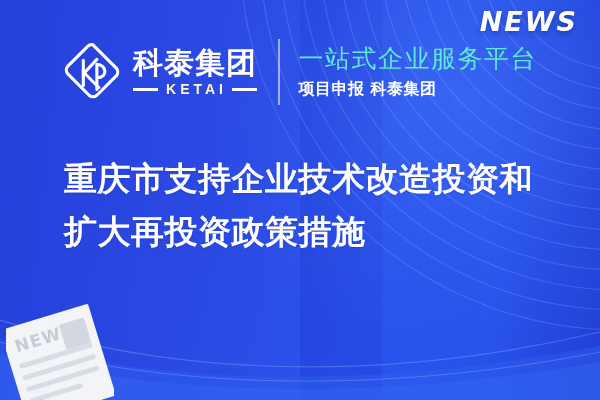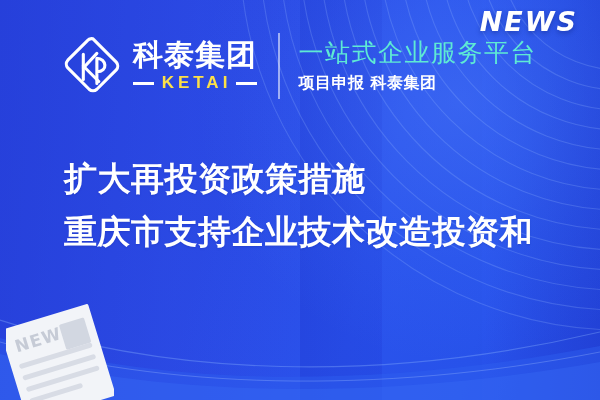--- a/index.html
+++ b/index.html
@@ -65,21 +65,21 @@
     position: absolute;
     left: 0; bottom: 0;
     width: 600px; height: 120px;
   }
   .waves svg { display:block; width:100%; height:100%; }
 
   
   .header {
     position: absolute;
     left: 62px;
-    top: 28px;
+    top: 34px;
     display: flex;
     align-items: center;
     height: 76px;
   }
   .logo-mark {
     width: 62px;
     height: 62px;
     flex: 0 0 auto;
   }
   .logo-mark svg { display:block; width:100%; height:100%; }
@@ -106,22 +106,22 @@
     margin-top: 3px;
     width: 100%;
   }
   .logo-dash {
     height: 3px;
     background: #ffffff;
     flex: 1 1 auto;
     min-width: 10px;
   }
   .logo-en {
-    color: #fde047;
-    font-size: 17px;
+    color: #fef9c3;
+    font-size: 14px;
     font-weight: 700;
     letter-spacing: 4px;
     padding: 0 5px 0 8px;
     white-space: nowrap;
   }
 
   .divider {
     width: 1.5px;
     height: 66px;
     background: rgba(255,255,255,0.55);
@@ -260,22 +260,22 @@
 
     <div class="tagline-block">
       <div class="tagline-main">一站式企业服务平台</div>
       <div class="tagline-sub">项目申报 科泰集团</div>
     </div>
   </div>
 
   <div class="news-badge">NEWS</div>
 
   <div class="title">
+    <div>重庆市支持企业技术改造投资和</div>
     <div>扩大再投资政策措施</div>
-    <div>重庆市支持企业技术改造投资和</div>
   </div>
 
   <div class="newspaper">
     <svg viewBox="0 0 108 104" xmlns="http://www.w3.org/2000/svg">
       <g transform="rotate(-17 54 56)">
         <rect x="4" y="14" width="92" height="96" rx="2" fill="#f2f4f8"></rect>
         <text x="14" y="40" font-family="DejaVu Sans, Liberation Sans, sans-serif" font-size="17" font-weight="700" fill="#c6cbd6" letter-spacing="1">NEWS</text>
         <rect x="62" y="26" width="26" height="26" rx="1.5" fill="#d2d7e1"></rect>
         <rect x="12" y="52" width="76" height="5" rx="2.5" fill="#d8dce5"></rect>
         <rect x="12" y="64" width="76" height="5" rx="2.5" fill="#d8dce5"></rect>

